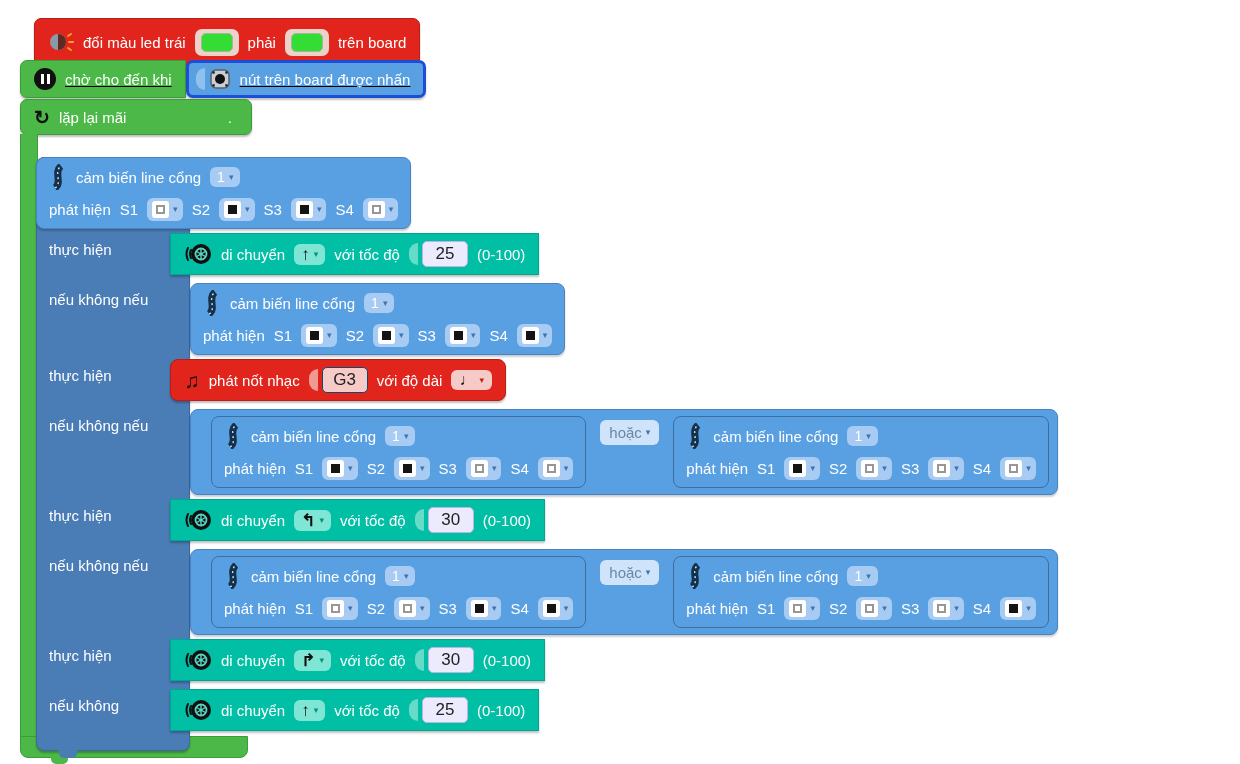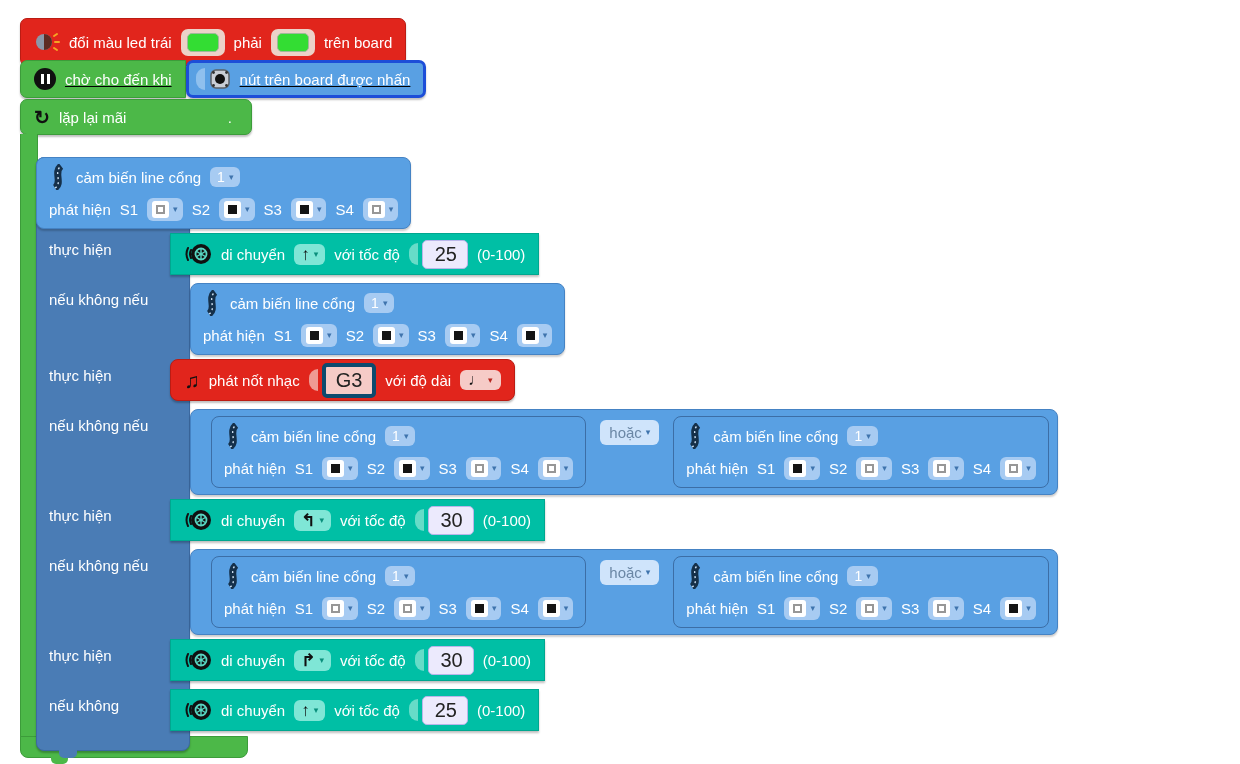--- a/index.html
+++ b/index.html
@@ -61,36 +61,36 @@
   
   .move{height:42px;border-radius:0;}
   .dd-dir{background:#7fe6d6;padding:2px 7px;}
   .dir-glyph{color:#101010;font-size:17px;font-weight:bold;line-height:1;}
   .move .caret{color:#0a8f7c;}
   .tab{width:9px;height:22px;border-radius:9px 0 0 9px;}
   .tab-teal{background:#66dcc8;margin-right:-5px;}
   .tab-red{background:#ef9a93;margin-right:-5px;}
   .tab-blue{background:#8fc0ee;margin-right:-5px;margin-left:-6px;}
   .val{background:#eceafd;border:1px solid #b9b5ea;border-radius:5px;color:#222;
-       padding:2px 10px;min-width:24px;text-align:right;font-size:20px;}
+       padding:2px 10px;min-width:24px;text-align:center;font-size:17px;}
   
   .music{height:42px;border-radius:8px;}
-  .music .val{background:#f6cbc7;border:4px solid #0c4a6e;}
+  .music .val{background:#f6cbc7;border:1px solid #0c4a6e;}
   .dd-dur{background:#f6cbc7;padding:2px 8px;}
   .dur-glyph{color:#101010;font-size:16px;line-height:1;}
   .music .caret{color:#b5271f;}
   .note-icon{color:#101010;font-size:21px;line-height:1;}
   .icon-line{display:flex;}
 </style>
 </head>
 <body>
 
 <div class="canvas">
 
-  <div class="abs blk b-red" style="left:20px;top:18px;height:48px;">
+  <div class="abs blk b-red" style="left:34px;top:18px;height:48px;">
     <span style="display:flex;">
       <svg width="26" height="24" viewBox="0 0 26 24">
         <circle cx="10" cy="12" r="8" fill="#8b98a8"></circle>
         <path d="M10 4 a8 8 0 0 1 0 16 z" fill="#5d2b22"></path>
         <g stroke="#f5a623" stroke-width="2" stroke-linecap="round">
           <line x1="20" y1="6" x2="23" y2="4"></line>
             <line x1="21" y1="12" x2="25" y2="12"></line>
             <line x1="20" y1="18" x2="23" y2="20"></line>
         </g>
       </svg>

